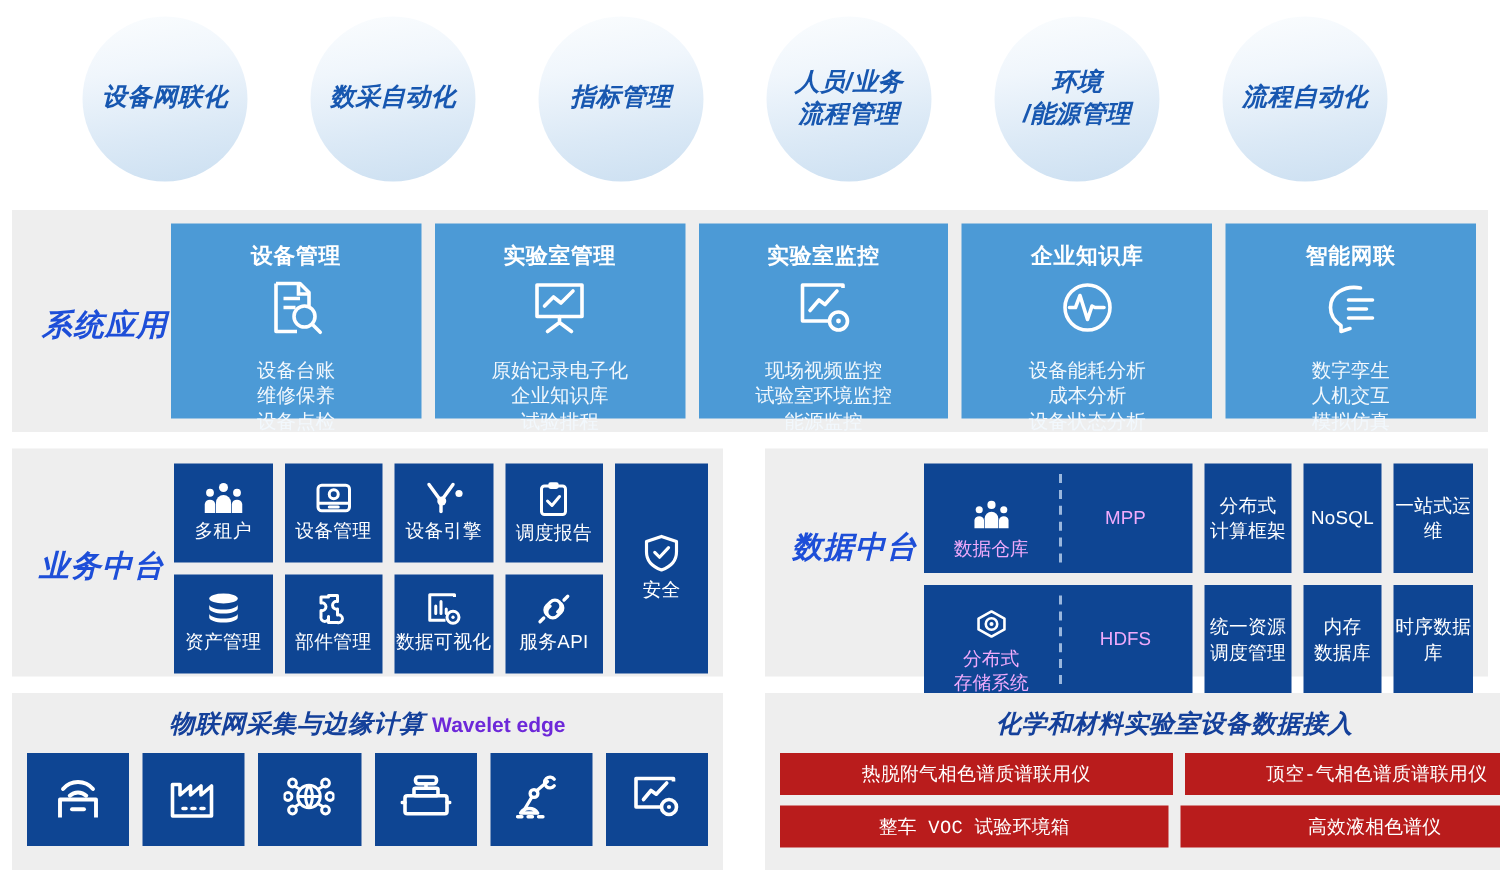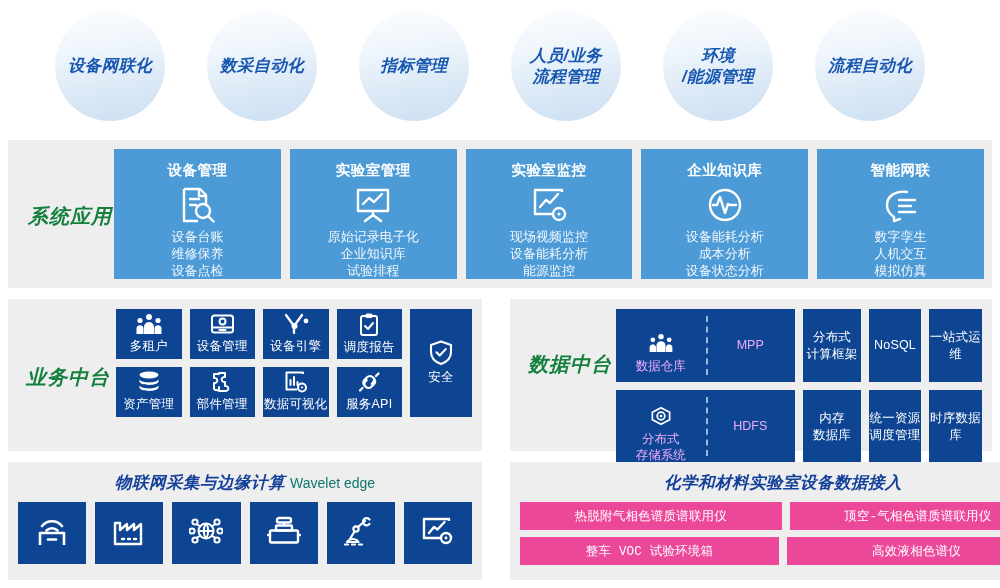--- a/index.html
+++ b/index.html
@@ -29,21 +29,21 @@
     font-style: italic;
     line-height: 1.28;
     letter-spacing: .3px;
   }
   .bubble span { display: block; white-space: pre-line; }
 
   
   .panel { background: #eeeeee; position: absolute; }
 
   .row-label {
-    color: #15803d;
+    color: #1d4ed8;
     font-weight: bold;
     font-style: italic;
     font-size: 20px;
     letter-spacing: 1px;
     white-space: nowrap;
   }
 
   
   #sys-panel { left: 8px; top: 140px; width: 984px; height: 148px; }
   #sys-label { position: absolute; left: 20px; top: 63px; }
@@ -58,21 +58,21 @@
     padding-top: 12px;
   }
   .sys-card .t {
     font-size: 14.5px; font-weight: bold; letter-spacing: .5px;
     margin-bottom: 4px;
   }
   .sys-card .ico { height: 48px; display: flex; align-items: center; }
   .sys-card .ico svg { display: block; }
   .sys-card .sub {
     font-size: 13px; line-height: 1.32; text-align: center;
-    white-space: pre-line; margin-top: 2px; color: #f2f8fd;
+    white-space: pre-line; margin-top: 12px; color: #f2f8fd;
   }
 
   
   #biz-panel  { left: 8px;   top: 299px; width: 474px; height: 152px; }
   #data-panel { left: 510px; top: 299px; width: 482px; height: 152px; }
 
   #biz-label  { position: absolute; left: 18px;  top: 65px; }
   #data-label { position: absolute; left: 18px;  top: 52px; }
 
   .tile-wrap { position: absolute; display: flex; gap: 8px; }
@@ -85,21 +85,21 @@
     align-items: center; justify-content: center;
     text-align: center;
     font-size: 12.5px; line-height: 1.3;
     letter-spacing: .2px;
     white-space: pre-line;
   }
   .tile .ico { display: flex; align-items: center; justify-content: center; margin-bottom: 3px; }
   .tile.tall { justify-content: center; }
 
   
-  #biz-tiles { left: 108px; top: 10px; width: 356px; height: 108px; }
+  #biz-tiles { left: 108px; top: 10px; width: 356px; height: 140px; }
   #biz-tiles .tile-grid { width: 286px; }
   #biz-tiles .sec-tile { width: 62px; }
 
   
   #data-tiles { left: 106px; top: 10px; width: 366px; height: 132px; }
   .dc-split {
     display: grid; grid-template-columns: 1fr 1fr; gap: 8px;
     width: 366px;
   }
   .dc-col { display: grid; grid-template-rows: 1fr 1fr; gap: 8px; }
@@ -123,34 +123,34 @@
   #iot-panel  { left: 8px;   top: 462px; width: 474px; height: 118px; }
   #chem-panel { left: 510px; top: 462px; width: 546px; height: 118px; font-family: Liberation Mono, monospace; }
 
   .bot-title {
     text-align: center; color: #14409a;
     font-weight: bold; font-style: italic;
     font-size: 16.5px; letter-spacing: .5px;
     padding-top: 10px;
   }
   .bot-title .sub-en {
-    font-style: normal; font-weight: normal;
-    font-size: 14px; color: #0f766e; letter-spacing: 0;
+    font-style: normal; font-weight: bold;
+    font-size: 14px; color: #6d28d9; letter-spacing: 0;
   }
   .iot-icons {
     display: flex; gap: 9px; padding: 8px 10px 0 10px;
   }
   .iot-icon {
     flex: 1 1 0; height: 62px; background: #0e4593;
     display: flex; align-items: center; justify-content: center;
   }
   .chem-rows { padding: 8px 10px 0 10px; }
   .chem-row { display: flex; gap: 8px; margin-bottom: 7px; }
   .chem-box {
-    background: #ec4899; color: #fff;
+    background: #b91c1c; color: #fff;
     font-size: 12.5px; letter-spacing: .2px;
     height: 28px; display: flex; align-items: center; justify-content: center;
     text-align: center; flex: 1 1 0;
   }
 </style>
 </head>
 <body>
 
 <div class="page">
 
@@ -216,21 +216,21 @@
         <div class="t">实验室监控</div>
         <div class="ico">
           <svg width="42" height="42" viewBox="0 0 42 42" fill="none" stroke="#fff" stroke-width="2.4">
             <path d="M34 8 v-2 H7 v24 h18" stroke-linejoin="round"></path>
             <path d="M12 23 l6 -7 l4 3 l8 -9" stroke-linecap="round" stroke-linejoin="round"></path>
             <circle cx="31" cy="30" r="6"></circle>
             <circle cx="31" cy="30" r="1.6" fill="#fff" stroke="none"></circle>
           </svg>
         </div>
         <div class="sub">现场视频监控
-设备能耗分析
+试验室环境监控
 能源监控</div>
       </div>
 
       <div class="sys-card">
         <div class="t">企业知识库</div>
         <div class="ico">
           <svg width="42" height="42" viewBox="0 0 42 42" fill="none" stroke="#fff" stroke-width="2.4">
             <circle cx="21" cy="21" r="15"></circle>
             <path d="M9 21 h4 l3 -8 l5 16 l3 -9 l2 1 h6" stroke-linecap="round" stroke-linejoin="round"></path>
           </svg>
@@ -415,26 +415,26 @@
             <div>分布式
 计算框架</div>
           </div>
           <div class="tile">
             <div>NoSQL</div>
           </div>
           <div class="tile">
             <div>一站式运维</div>
           </div>
           <div class="tile">
+            <div>统一资源
+调度管理</div>
+          </div>
+          <div class="tile">
             <div>内存
 数据库</div>
-          </div>
-          <div class="tile">
-            <div>统一资源
-调度管理</div>
           </div>
           <div class="tile">
             <div>时序数据库</div>
           </div>
         </div>
 
       </div>
     </div>
   </div>
 

